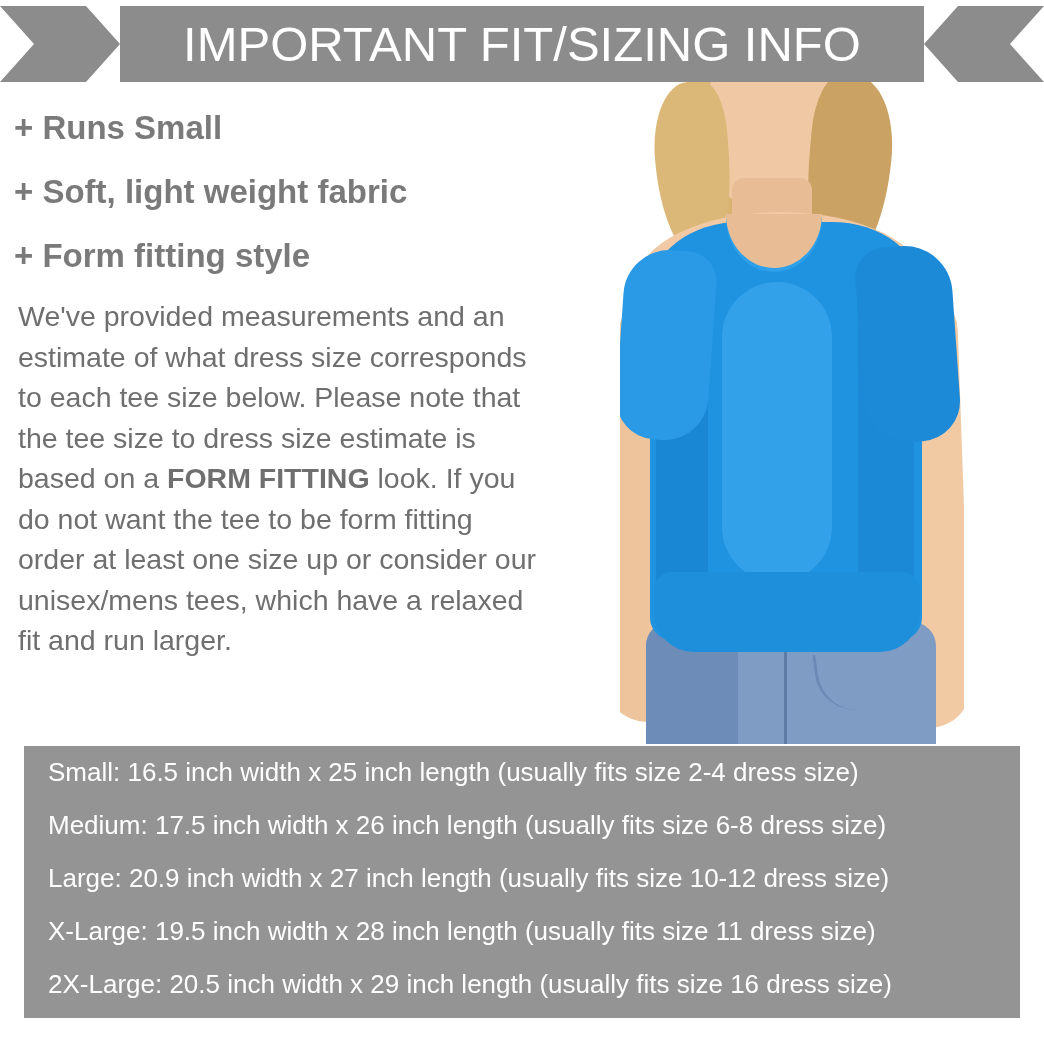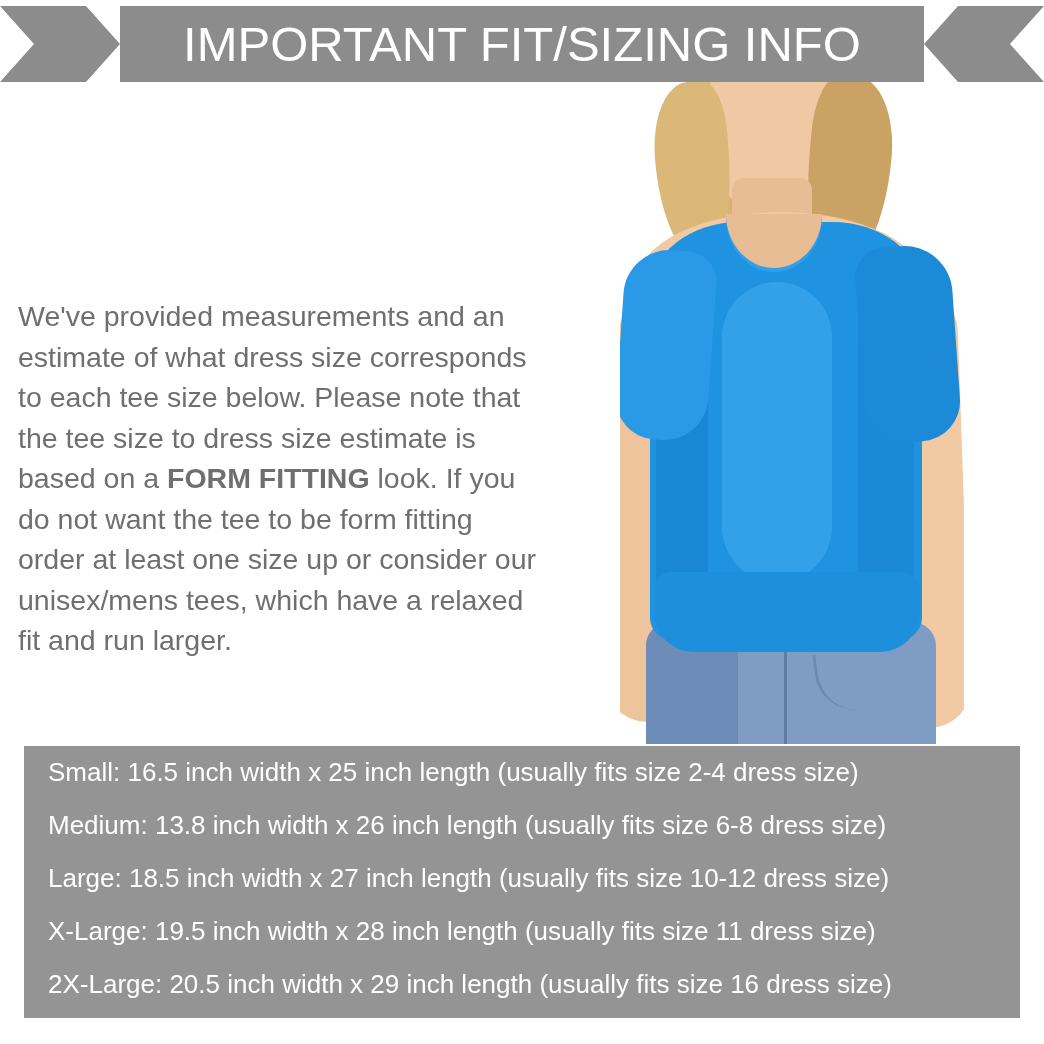--- a/index.html
+++ b/index.html
@@ -374,24 +374,29 @@
       <div class="tee-hi"></div>
       <div class="tee-hem"></div>
       <div class="tee-sleeve-l"></div>
       <div class="tee-sleeve-r"></div>
       <div class="tee-collar"></div>
       <div class="bg-white-l"></div>
       <div class="bg-white-r"></div>
     </div>
   </div>
 
+  <div class="bullets">
+    <div class="bullet">+ Runs Small</div>
+    <div class="bullet">+ Soft, light weight fabric</div>
+    <div class="bullet">+ Form fitting style</div>
+  </div>
 
   <div class="body-copy"><span>We've provided measurements and an estimate of what dress size corresponds to each tee size below. Please note that the tee size to dress size estimate is based on a </span><b>FORM FITTING</b><span> look. If you do not want the tee to be form fitting order at least one size up or consider our unisex/mens tees, which have a relaxed fit and run larger.</span></div>
 
   <div class="size-box">
     <div class="size-row">Small: 16.5 inch width x 25 inch length  (usually fits size 2-4 dress size)</div>
-    <div class="size-row">Medium: 13.8 inch width x 26 inch length  (usually fits size 6-8 dress size)</div>
-    <div class="size-row">Large: 18.5 inch width x 27 inch length  (usually fits size 10-12 dress size)</div>
+    <div class="size-row">Medium: 17.5 inch width x 26 inch length  (usually fits size 6-8 dress size)</div>
+    <div class="size-row">Large: 20.9 inch width x 27 inch length  (usually fits size 10-12 dress size)</div>
     <div class="size-row">X-Large: 19.5 inch width x 28 inch length (usually fits size 11 dress size)</div>
     <div class="size-row">2X-Large: 20.5 inch width x 29 inch length (usually fits size 16 dress size)</div>
   </div>
 
 </div>
 
 </body></html>

